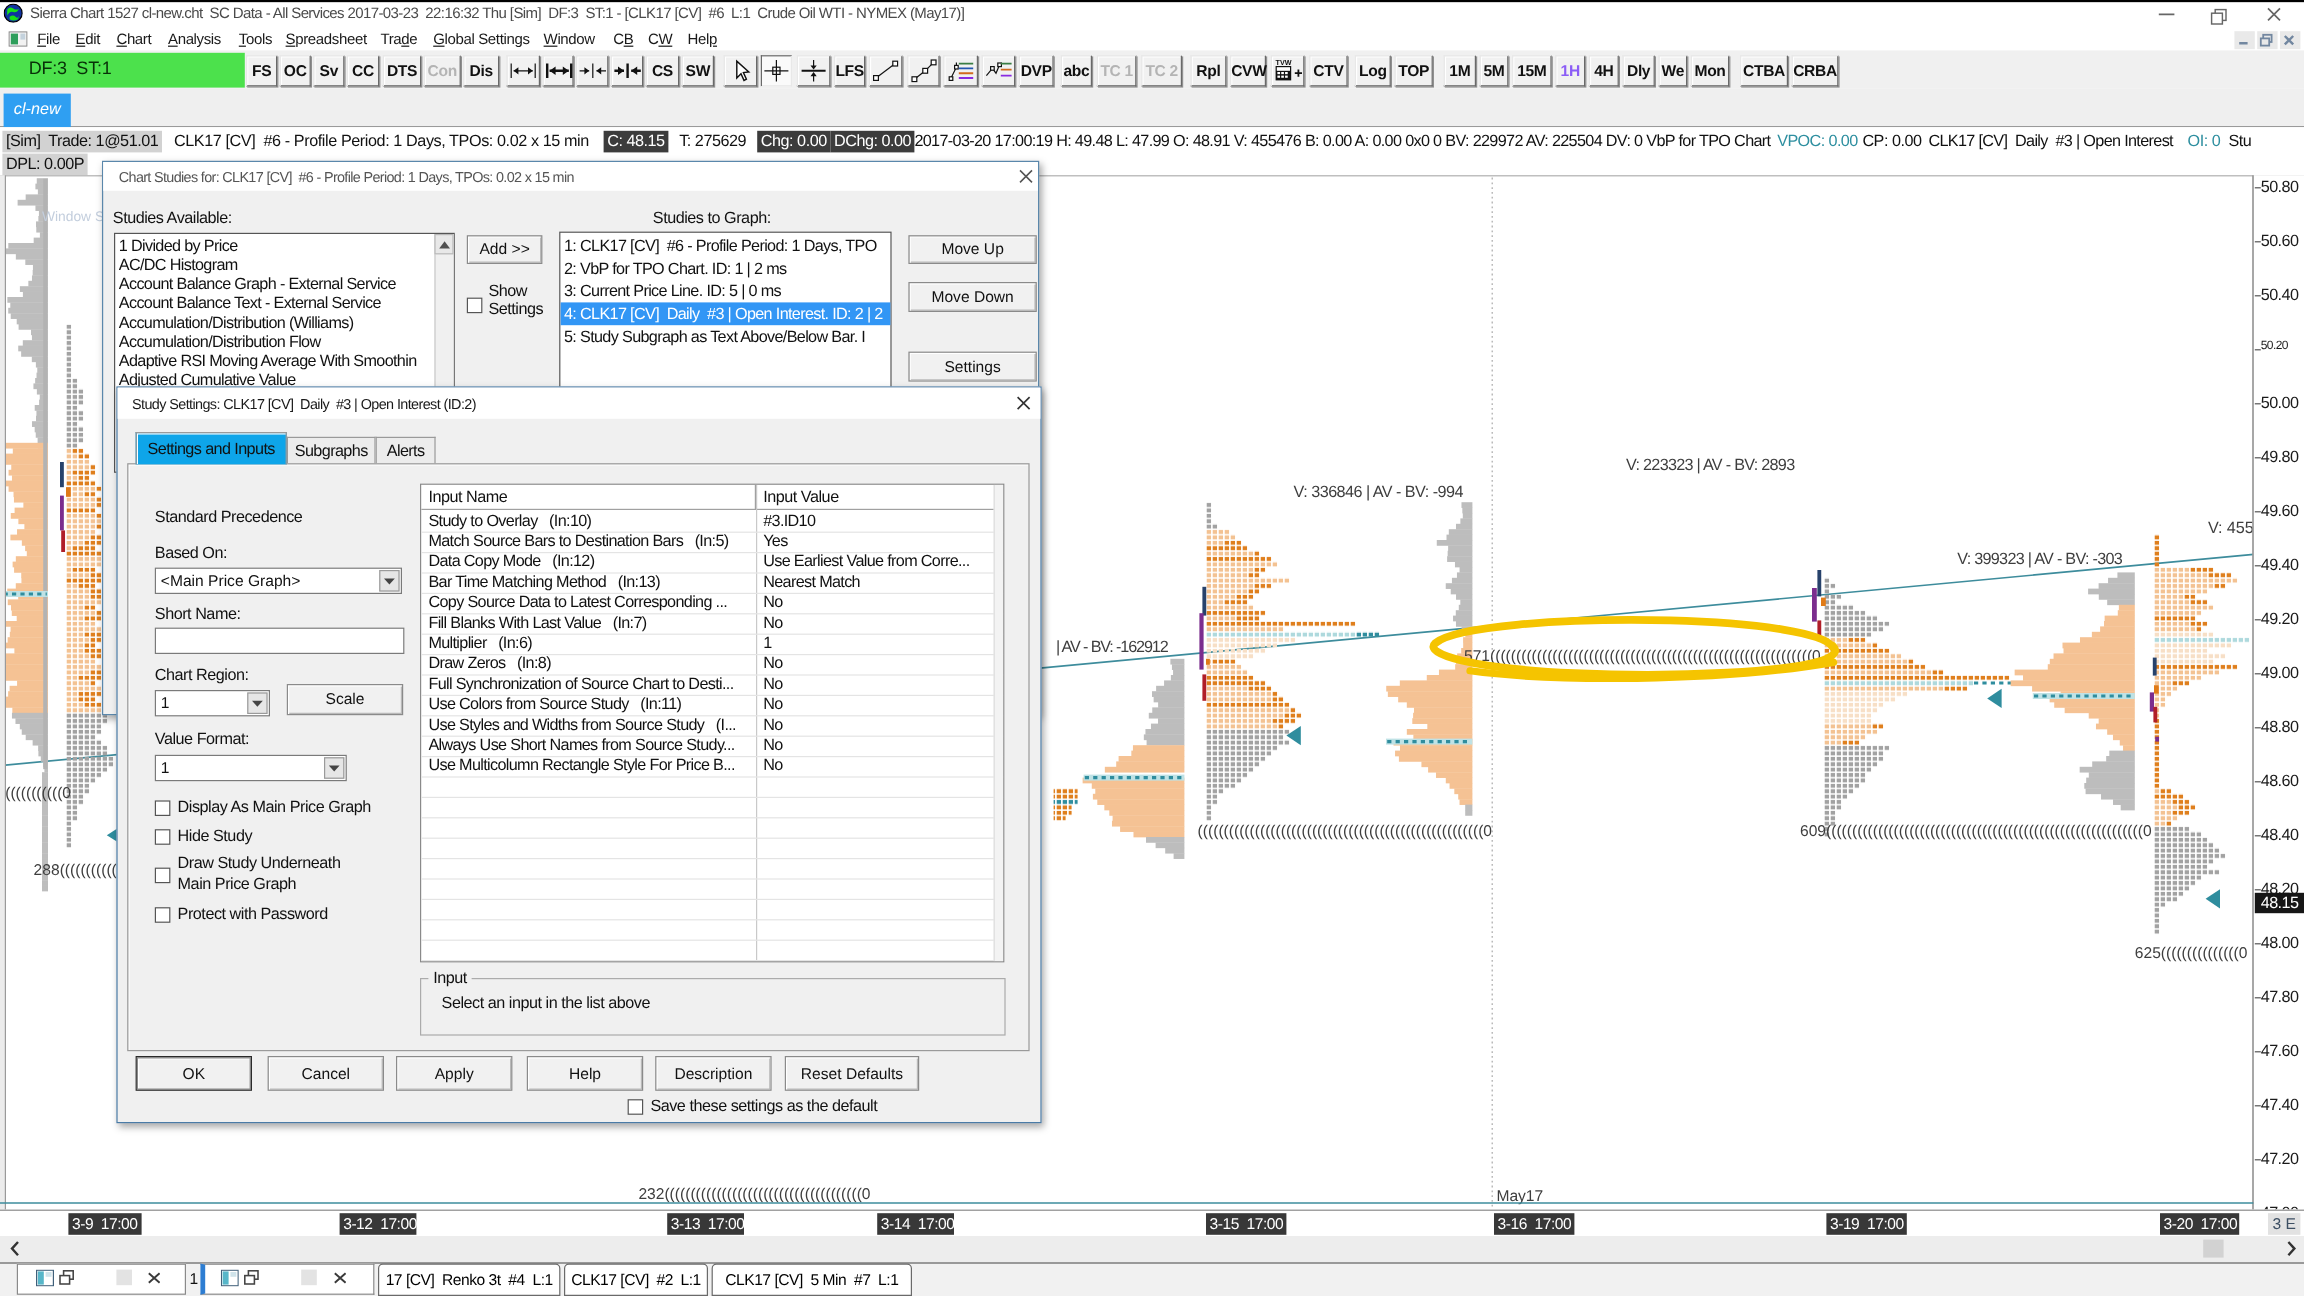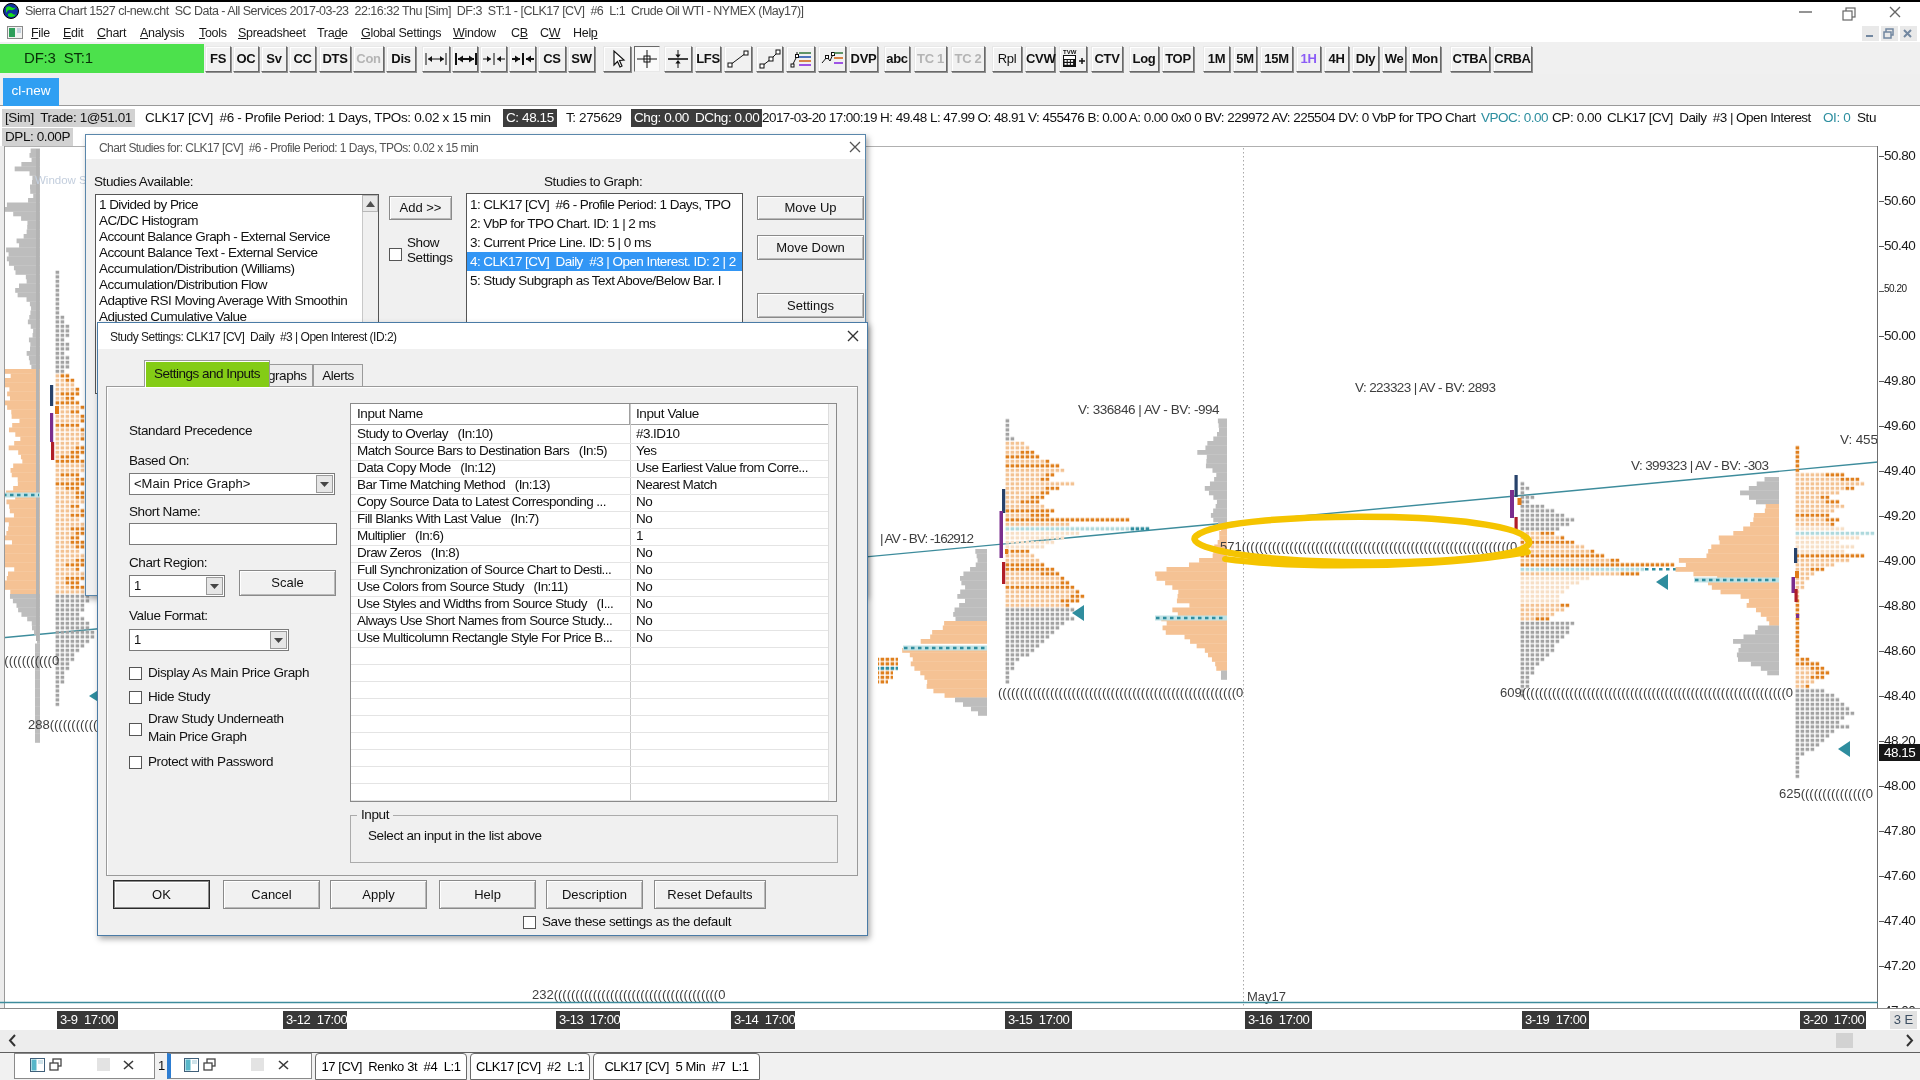--- a/index.html
+++ b/index.html
@@ -816,21 +816,21 @@
       <rect x="5.5" y="6.5" width="3" height="3" fill="#fff" stroke="#111"></rect>
       <rect x="11.5" y="3.5" width="3" height="3" fill="#fff" stroke="#111"></rect>
       <line x1="14" y1="4" x2="23" y2="4" stroke="#3a7d44" stroke-width="1.6"></line>
       <line x1="14" y1="9" x2="23" y2="9" stroke="#d2691e" stroke-width="1.6"></line>
       <line x1="14" y1="14" x2="23" y2="14" stroke="#8a2be2" stroke-width="1.6"></line>
     </svg></div>
 <div class="btn" style="left:849px;top:46px;width:29px;height:26px;line-height:24px;font-weight:bold;"><span style="color:#111;letter-spacing:-0.3px">DVP</span></div>
 <div class="btn" style="left:884px;top:46px;width:26px;height:26px;line-height:24px;font-weight:bold;"><span style="color:#111;letter-spacing:-0.3px">abc</span></div>
 <div class="btn" style="left:914px;top:46px;width:33px;height:26px;line-height:24px;font-weight:bold;"><span style="color:#b4b4b4;letter-spacing:-0.3px">TC 1</span></div>
 <div class="btn" style="left:951px;top:46px;width:34px;height:26px;line-height:24px;font-weight:bold;"><span style="color:#b4b4b4;letter-spacing:-0.3px">TC 2</span></div>
-<div class="btn" style="left:992px;top:46px;width:30px;height:26px;line-height:24px;font-weight:normal;"><span style="color:#111;letter-spacing:-0.3px">Rpl</span></div>
+<div class="btn" style="left:992px;top:46px;width:30px;height:26px;line-height:24px;font-weight:bold;"><span style="color:#111;letter-spacing:-0.3px">Rpl</span></div>
 <div class="btn" style="left:1025px;top:46px;width:30px;height:26px;line-height:24px;font-weight:bold;"><span style="color:#111;letter-spacing:-0.3px">CVW</span></div>
 <div class="btn" style="left:1059px;top:46px;width:28px;height:26px;line-height:24px;font-weight:bold;"><svg width="26" height="22" style="margin-top:1px">
       <text x="3" y="6" font-size="6" fill="#111" font-weight="bold">TVW</text>
       <rect x="3" y="7" width="13" height="12" fill="#111"></rect>
       <rect x="4" y="8" width="11" height="3" fill="#fff"></rect>
       <g fill="#fff">
         <rect x="4.5" y="12" width="2.2" height="1.8"></rect>
         <rect x="7.7" y="12" width="2.2" height="1.8"></rect>
         <rect x="10.9" y="12" width="2.2" height="1.8"></rect>
         <rect x="4.5" y="15" width="2.2" height="1.8"></rect>
@@ -856,21 +856,21 @@
       <line x1="4" y1="10" x2="11" y2="10" stroke="#7287a0" stroke-width="2"></line>
     </svg></div>
 <div style="position:absolute;left:1881px;top:26px;width:17px;height:15px;background:#e9e9e9;"><svg width="16" height="15">
       <rect x="5" y="3" width="7" height="6" fill="none" stroke="#7287a0" stroke-width="1.5"></rect>
       <rect x="3" y="6" width="7" height="6" fill="#e9e9e9" stroke="#7287a0" stroke-width="1.5"></rect>
     </svg></div>
 <div style="position:absolute;left:1900px;top:26px;width:17px;height:15px;background:#e9e9e9;"><svg width="16" height="15">
       <path d="M4,4 L11,11 M11,4 L4,11" stroke="#7287a0" stroke-width="2"></path>
     </svg></div>
 <div style="position:absolute;left:0;top:74px;width:1920px;height:32px;background:#efefef;border-bottom:1px solid #9a9a9a;"></div>
-<div style="position:absolute;left:3px;top:78px;width:56px;height:28px;background:#2f9ff2;color:#fff;font-size:13.5px;line-height:26px;text-align:center;">cl-new</div>
+<div style="position:absolute;left:3px;top:78px;width:56px;height:28px;background:#2f9ff2;color:#fff;font-size:13.5px;line-height:26px;text-align:center;font-style:italic;">cl-new</div>
 <div style="position:absolute;left:0;top:106px;width:1920px;height:40px;background:#fff;"></div>
 <div style="position:absolute;left:2px;top:109px;font-size:13.5px;color:#111;white-space:pre;letter-spacing:-0.4px;background:#d2d2d2;padding:0 3px;height:18px;line-height:18px;">[Sim]  Trade: 1@51.01</div>
 <div style="position:absolute;left:145px;top:109px;font-size:13.5px;color:#111;white-space:pre;letter-spacing:-0.35px;height:18px;line-height:18px;">CLK17 [CV]  #6 - Profile Period: 1 Days, TPOs: 0.02 x 15 min</div>
 <div style="position:absolute;left:503px;top:109px;font-size:13.5px;color:#fff;white-space:pre;letter-spacing:-0.4px;background:#3c3c3c;padding:0 3px;height:18px;line-height:18px;">C: 48.15</div>
 <div style="position:absolute;left:566px;top:109px;font-size:13.5px;color:#111;white-space:pre;letter-spacing:-0.4px;height:18px;line-height:18px;">T: 275629</div>
 <div style="position:absolute;left:631px;top:109px;font-size:13.5px;color:#fff;white-space:pre;letter-spacing:-0.4px;background:#3c3c3c;padding:0 3px;height:18px;line-height:18px;">Chg: 0.00</div>
 <div style="position:absolute;left:692px;top:109px;font-size:13.5px;color:#fff;white-space:pre;letter-spacing:-0.4px;background:#3c3c3c;padding:0 3px;height:18px;line-height:18px;">DChg: 0.00</div>
 <div style="position:absolute;left:762px;top:109px;font-size:13.5px;color:#111;white-space:pre;letter-spacing:-0.55px;height:18px;line-height:18px;">2017-03-20 17:00:19 H: 49.48 L: 47.99 O: 48.91 V: 455476 B: 0.00 A: 0.00 0x0 0 BV: 229972 AV: 225504 DV: 0 VbP for TPO Chart</div>
 <div style="position:absolute;left:1481px;top:109px;font-size:13.5px;color:#2e8fa0;white-space:pre;letter-spacing:-0.5px;height:18px;line-height:18px;">VPOC: 0.00</div>
 <div style="position:absolute;left:1552px;top:109px;font-size:13.5px;color:#111;white-space:pre;letter-spacing:-0.4px;height:18px;line-height:18px;">CP: 0.00</div>
@@ -1013,21 +1013,21 @@
     <div class="dbtn" style="left:671px;top:61px;width:107px;height:24px;line-height:22px;">Move Up</div>
     <div class="dbtn" style="left:671px;top:100px;width:107px;height:25px;line-height:23px;">Move Down</div>
     <div class="dbtn" style="left:671px;top:158px;width:107px;height:25px;line-height:23px;">Settings</div>
   </div>
 <div style="position:absolute;left:97px;top:322px;width:771px;height:614px;background:#f0f0f0;border:1px solid #4a7ba6;box-shadow:2px 3px 6px rgba(0,0,0,0.35);font-size:13.5px;color:#111;">
     <div style="position:absolute;left:0;top:0;width:100%;height:26px;background:#fff;"></div>
     <div style="position:absolute;left:12px;top:7px;font-size:12px;letter-spacing:-0.5px;color:#1a1a1a;white-space:pre">Study Settings: CLK17 [CV]  Daily  #3 | Open Interest (ID:2)</div>
     <svg style="position:absolute;left:748px;top:6px" width="14" height="14">
       <path d="M2,2 L12,12 M12,2 L2,12" stroke="#333" stroke-width="1.4"></path>
     </svg>
-    <div style="position:absolute;left:15px;top:37px;width:126px;height:27px;background:#84cc16;border:1px solid #9a9a9a;border-bottom:none;box-shadow:inset 1px 1px 0 #fff;text-align:center;line-height:26px;letter-spacing:-0.5px;z-index:3;margin-left:31px;">Settings and Inputs</div>
+    <div style="position:absolute;left:15px;top:37px;width:126px;height:27px;background:#0ea5e9;border:1px solid #9a9a9a;border-bottom:none;box-shadow:inset 1px 1px 0 #fff;text-align:center;line-height:26px;letter-spacing:-0.5px;z-index:3;">Settings and Inputs</div>
     <div style="position:absolute;left:141px;top:41px;width:74px;height:23px;background:#ececec;border:1px solid #9a9a9a;border-bottom:none;text-align:center;line-height:22px;letter-spacing:-0.5px;">Subgraphs</div>
     <div style="position:absolute;left:215px;top:41px;width:50px;height:23px;background:#ececec;border:1px solid #9a9a9a;border-bottom:none;text-align:center;line-height:22px;letter-spacing:-0.5px;">Alerts</div>
     <div style="position:absolute;left:8px;top:63px;width:752px;height:490px;background:#f0f0f0;border:1px solid #9a9a9a;box-shadow:inset 1px 1px 0 #fff;"></div>
     <div style="position:absolute;left:31px;top:100px;font-size:13.5px;letter-spacing:-0.4px;color:#111;white-space:pre">Standard Precedence</div>
     <div style="position:absolute;left:31px;top:130px;font-size:13.5px;letter-spacing:-0.4px;color:#111;white-space:pre">Based On:</div>
     <div class="fld" style="left:31px;top:150px;width:206px;height:22px;line-height:20px;padding-left:4px;">&lt;Main Price Graph&gt;</div>
     <div style="position:absolute;left:218px;top:152px;width:17px;height:18px;background:#e6e6e6;border:1px solid #9a9a9a;"></div>
     <svg style="position:absolute;left:221px;top:157px" width="11" height="8">
       <path d="M1,2 L10,2 L5.5,7 Z" fill="#444"></path>
     </svg>

